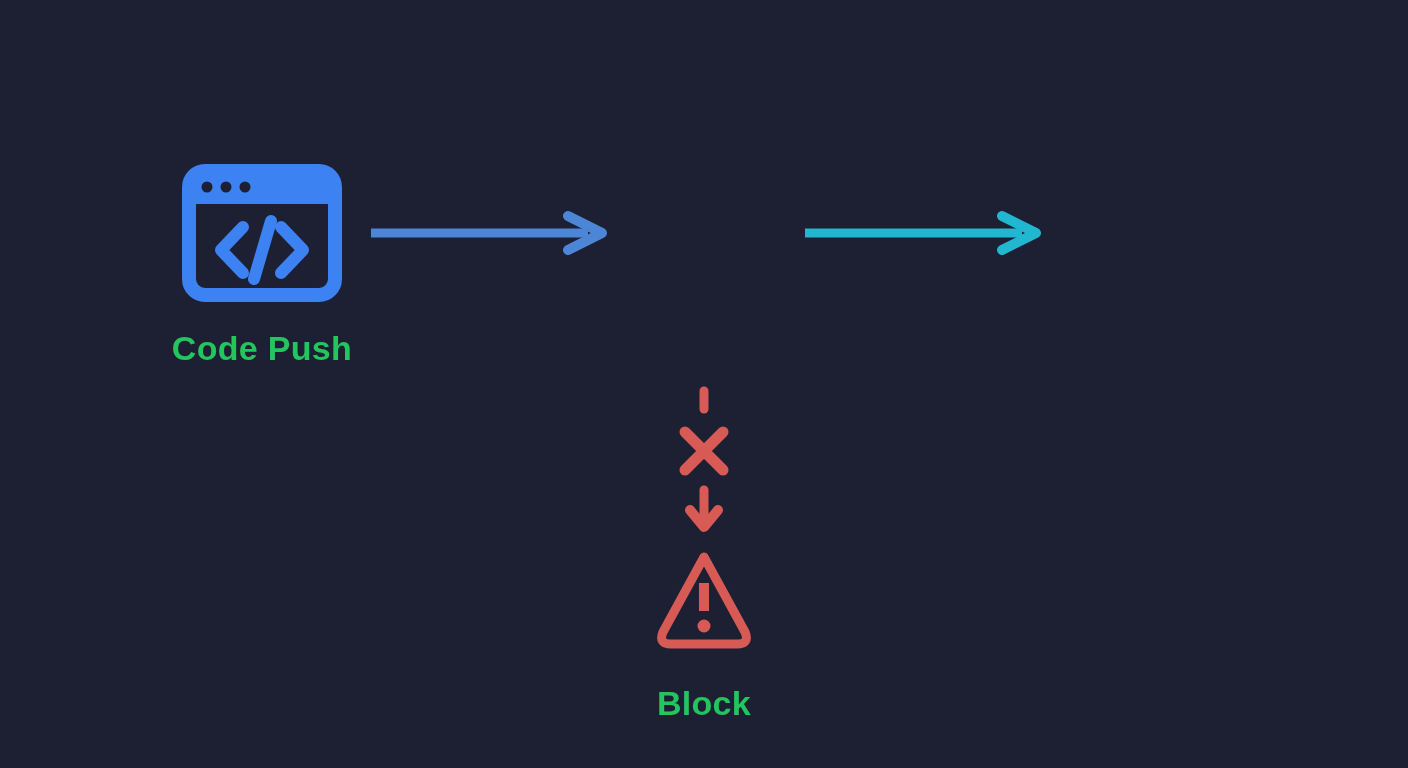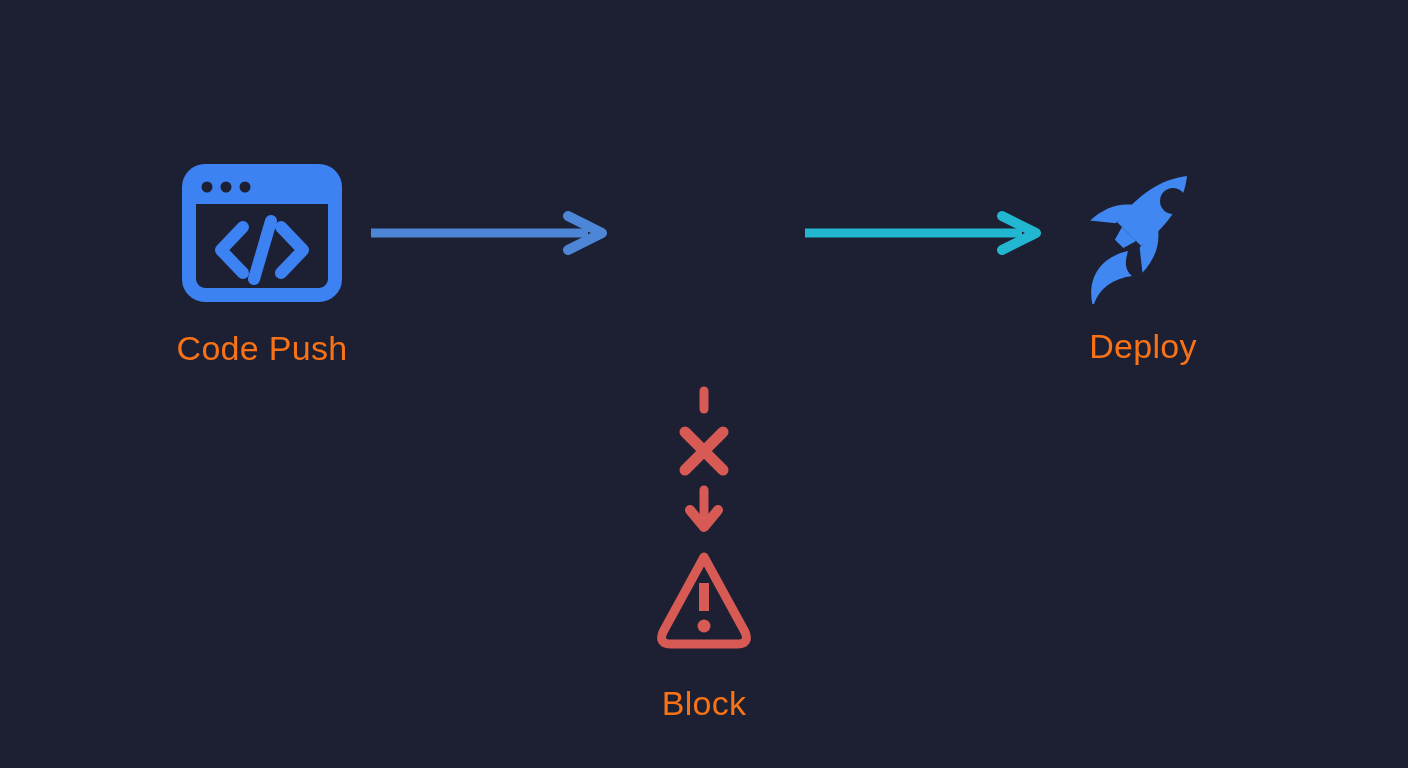--- a/index.html
+++ b/index.html
@@ -25,23 +25,23 @@
     align-items: center;
   }
   .icon-box {
     height: 145px;
     display: flex;
     align-items: center;
     justify-content: center;
   }
   .node-label {
     margin-top: 24px;
-    color: #f97316;
+    color: #22c55e;
     font-size: 34px;
-    font-weight: 400;
+    font-weight: 700;
     letter-spacing: 0.3px;
     white-space: nowrap;
     text-align: center;
   }
   .edge {
     position: absolute;
   }
   .block-node .node-label {
     margin-top: 32px;
   }
@@ -75,35 +75,20 @@
   </div>
 
 
   <div class="edge" style="left:800px; top:210px;">
     <svg width="242" height="46" viewBox="0 0 242 46">
       <line x1="5" y1="23" x2="222" y2="23" stroke="#22b7d1" stroke-width="9"></line>
       <polyline points="202,6 236,23 202,40" fill="none" stroke="#22b7d1" stroke-width="10" stroke-linecap="round" stroke-linejoin="round"></polyline>
     </svg>
   </div>
 
-  <div class="node" style="left:983px; top:158px;">
-    <div class="icon-box">
-      <svg width="142" height="147" viewBox="0 0 142 147">
-        <g transform="rotate(45 74 60)" fill="#4187f2">
-          <path d="M74 2 C90 22 96 50 91 84 L57 84 C52 50 58 22 74 2 Z"></path>
-          <path d="M57 60 C44 70 38 84 37 102 L57 86 Z"></path>
-          <path d="M91 60 C104 70 110 84 111 102 L91 86 Z"></path>
-          <path d="M64 84 L84 84 L80 98 L68 98 Z"></path>
-        </g>
-        <circle cx="101" cy="44" r="13" fill="#1d2033"></circle>
-        <path d="M56 94 C28 100 14 122 21 150 C26 132 40 122 60 119 C51 111 54 102 56 94 Z" fill="#4187f2"></path>
-      </svg>
-    </div>
-    <div class="node-label">Deploy</div>
-  </div>
 
   <div class="edge" style="left:674px; top:384px;">
     <svg width="60" height="152" viewBox="0 0 60 152">
       <line x1="30" y1="7" x2="30" y2="25" stroke="#d85a55" stroke-width="9" stroke-linecap="round"></line>
       <line x1="11" y1="48" x2="49" y2="86" stroke="#d85a55" stroke-width="11" stroke-linecap="round"></line>
       <line x1="49" y1="48" x2="11" y2="86" stroke="#d85a55" stroke-width="11" stroke-linecap="round"></line>
       <line x1="30" y1="106" x2="30" y2="138" stroke="#d85a55" stroke-width="9" stroke-linecap="round"></line>
       <polyline points="16,126 30,143 44,126" fill="none" stroke="#d85a55" stroke-width="10" stroke-linecap="round" stroke-linejoin="round"></polyline>
     </svg>
   </div>

